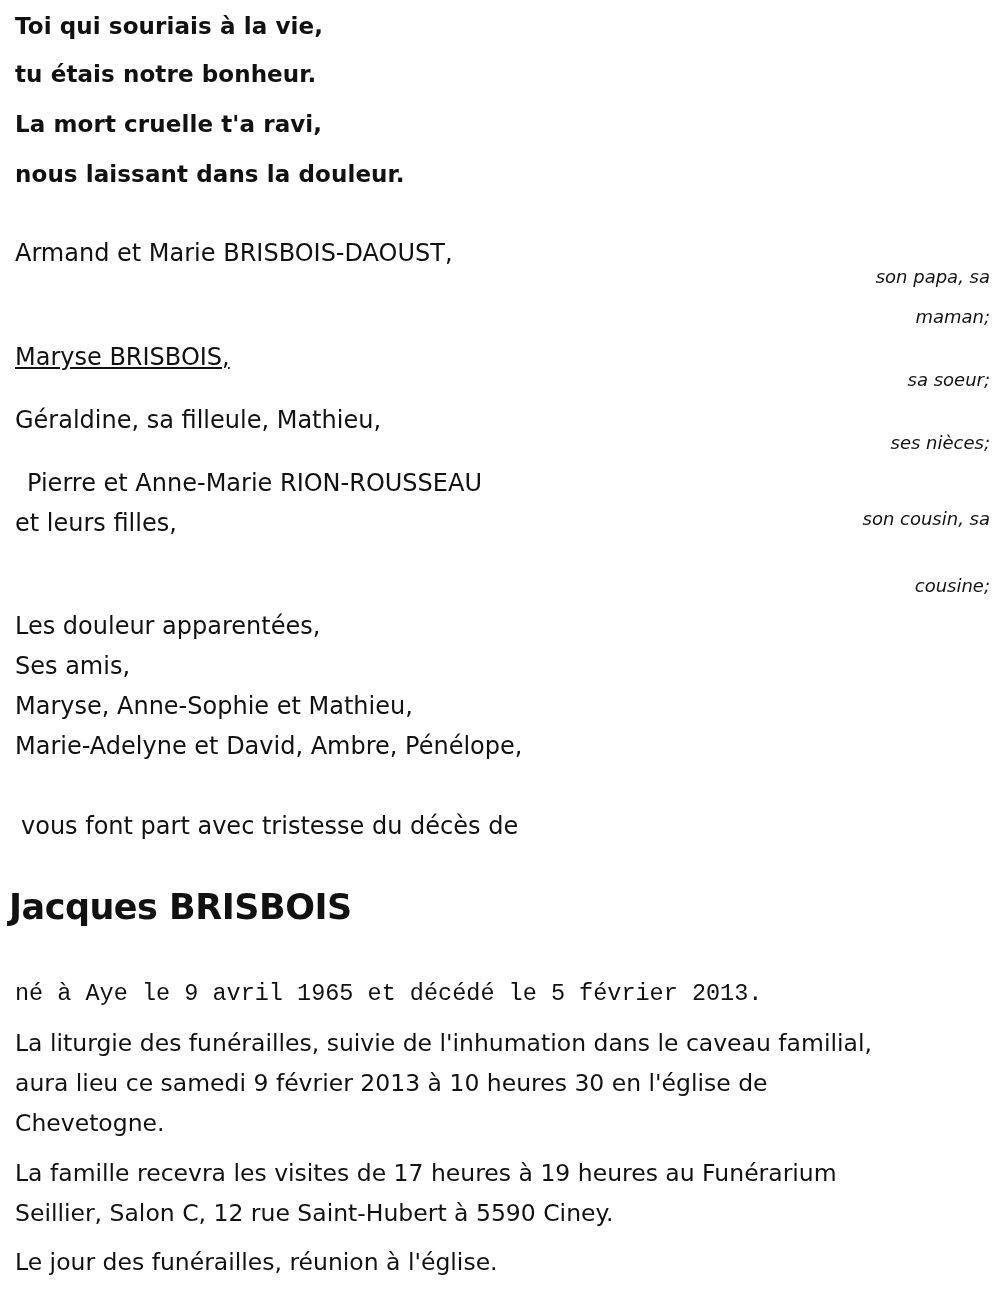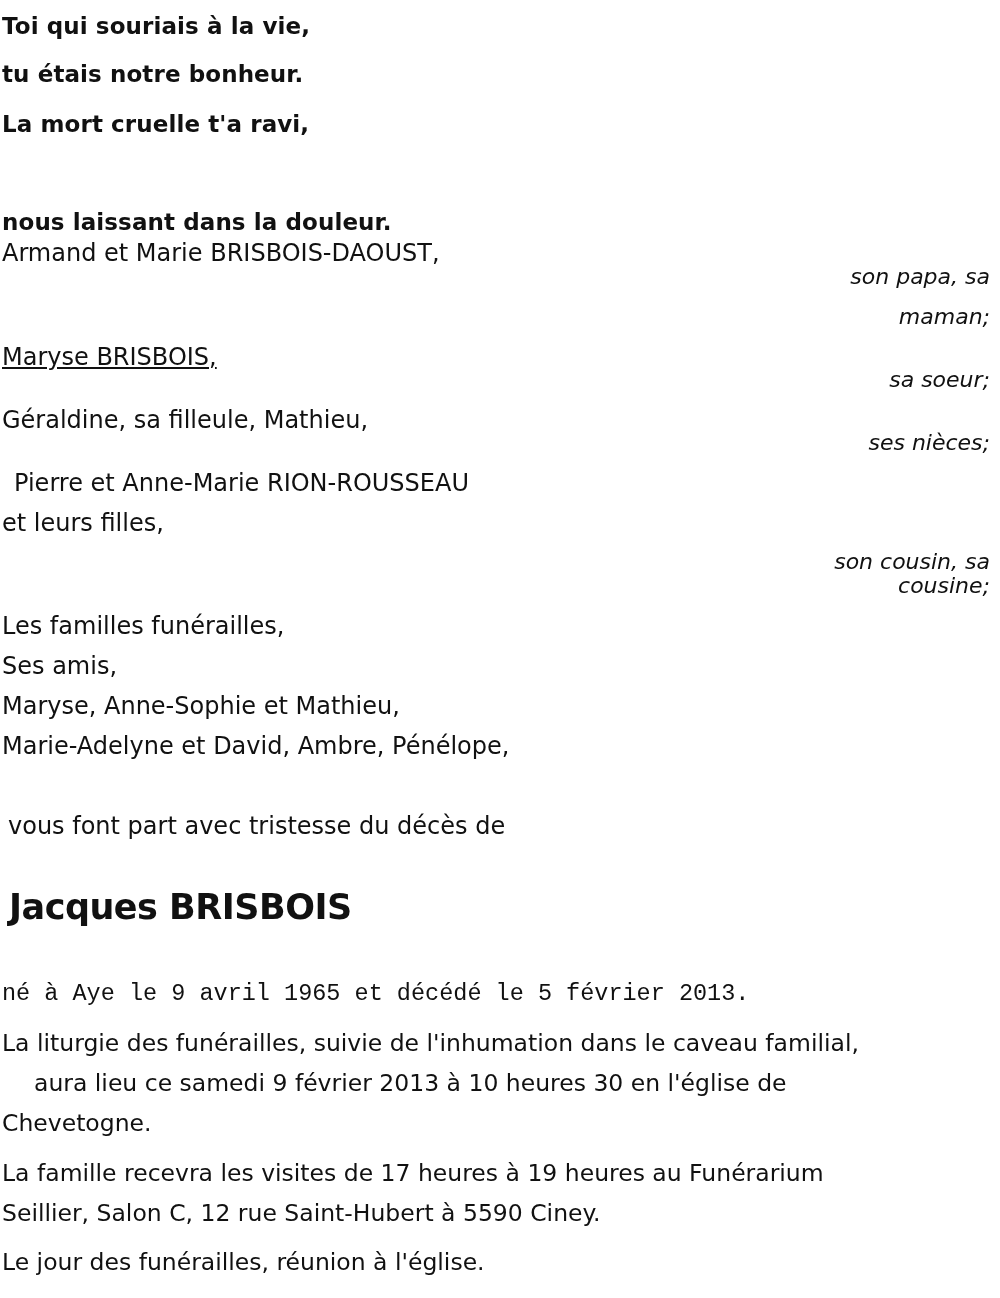--- a/index.html
+++ b/index.html
@@ -10,37 +10,37 @@
     body {
       width: 1000px;
       height: 1298px;
       position: relative;
       overflow: hidden;
       font-family: "DejaVu Sans", sans-serif;
       color: #111111;
     }
     .line {
       position: absolute;
-      left: 2px;
+      left: 15px;
       white-space: nowrap;
       font-size: 24px;
       line-height: 40px;
       height: 40px;
     }
     .poem {
       font-weight: bold;
       font-size: 23px;
       letter-spacing: 0.1px;
     }
     .rel {
       position: absolute;
       right: 10px;
       white-space: nowrap;
       font-style: italic;
-      font-size: 22px;
+      font-size: 18px;
       line-height: 40px;
       height: 40px;
       text-align: right;
     }
     .name-title {
       position: absolute;
       left: 9px;
       font-weight: bold;
       font-size: 35px;
       line-height: 50px;
@@ -51,54 +51,54 @@
       font-size: 23.5px;
     }
   </style>
 </head>
 <body>
 
 <div>
   <div class="line poem" style="top:6px;">Toi qui souriais à la vie,</div>
   <div class="line poem" style="top:54px;">tu étais notre bonheur.</div>
   <div class="line poem" style="top:104px;">La mort cruelle t'a ravi,</div>
-  <div class="line poem" style="top:154px;margin-top:48px;">nous laissant dans la douleur.</div>
+  <div class="line poem" style="top:154px;">nous laissant dans la douleur.</div>
 </div>
 
 <div>
   <div class="line" style="top:233px;">Armand et Marie BRISBOIS-DAOUST,</div>
   <div class="rel" style="top:257px;">son papa, sa</div>
   <div class="rel" style="top:297px;">maman;</div>
 
   <div class="line" style="top:337px;text-decoration:underline;">Maryse BRISBOIS,</div>
   <div class="rel" style="top:360px;">sa soeur;</div>
 
   <div class="line" style="top:400px;">Géraldine, sa filleule, Mathieu,</div>
   <div class="rel" style="top:423px;">ses nièces;</div>
 
   <div class="line" style="top:463px;margin-left:12px;">Pierre et Anne-Marie RION-ROUSSEAU</div>
   <div class="line" style="top:503px;">et leurs filles,</div>
-  <div class="rel" style="top:542px;">son cousin, sa</div>
+  <div class="rel" style="top:499px;">son cousin, sa</div>
   <div class="rel" style="top:566px;">cousine;</div>
 
-  <div class="line" style="top:606px;">Les familles funérailles,</div>
+  <div class="line" style="top:606px;">Les douleur apparentées,</div>
   <div class="line" style="top:646px;text-align:center;">Ses amis,</div>
   <div class="line" style="top:686px;">Maryse, Anne-Sophie et Mathieu,</div>
   <div class="line" style="top:726px;">Marie-Adelyne et David, Ambre, Pénélope,</div>
 </div>
 
 <div class="line" style="top:806px;margin-left:6px;">vous font part avec tristesse du décès de</div>
 
 <div class="name-title" style="top:882px;">Jacques BRISBOIS</div>
 
 <div class="line para" style="top:974px;font-family:Liberation Mono, monospace;">né à Aye le 9 avril 1965 et décédé le 5 février 2013.</div>
 
 <div>
   <div class="line para" style="top:1023px;">La liturgie des funérailles, suivie de l'inhumation dans le caveau familial,</div>
-  <div class="line para" style="top:1063px;margin-left:32px;">aura lieu ce samedi 9 février 2013 à 10 heures 30 en l'église de</div>
+  <div class="line para" style="top:1063px;">aura lieu ce samedi 9 février 2013 à 10 heures 30 en l'église de</div>
   <div class="line para" style="top:1103px;">Chevetogne.</div>
 </div>
 
 <div>
   <div class="line para" style="top:1153px;">La famille recevra les visites de 17 heures à 19 heures au Funérarium</div>
   <div class="line para" style="top:1193px;">Seillier, Salon C, 12 rue Saint-Hubert à 5590 Ciney.</div>
 </div>
 
 <div class="line para" style="top:1242px;">Le jour des funérailles, réunion à l'église.</div>
 

